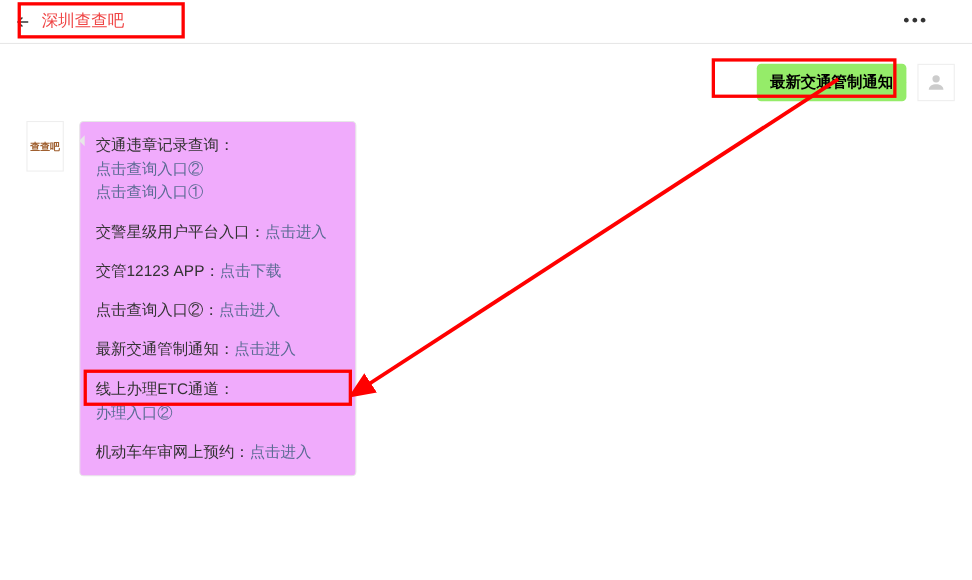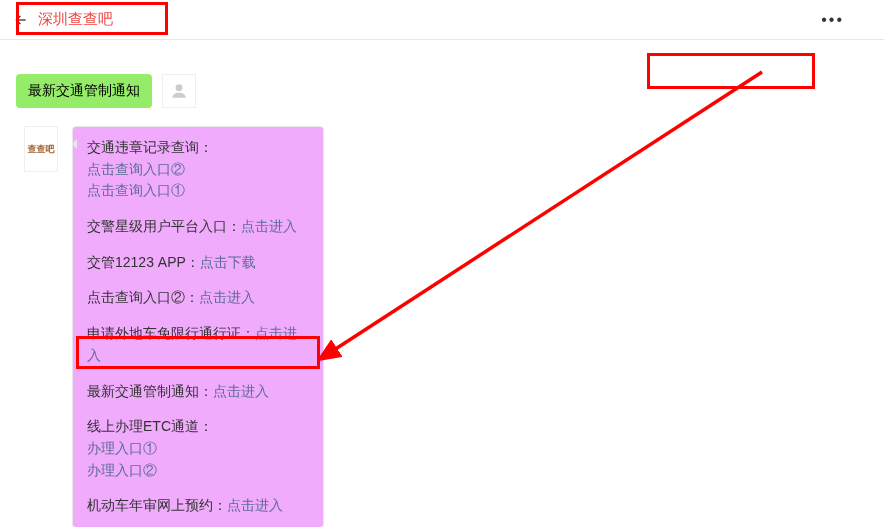--- a/index.html
+++ b/index.html
@@ -38,25 +38,26 @@
   font-size: 16px;
   letter-spacing: 2px;
 }
 .chat-area {
   position: relative;
   padding: 10px 16px;
   height: 480px;
 }
 .user-msg-row {
   display: flex;
-  justify-content: flex-start;
+  justify-content: flex-end;
   align-items: flex-start;
-  margin-top: 24px;
+  margin-top: 8px;
   margin-bottom: 18px;
   position: relative;
+  font-weight: bold;
 }
 .user-bubble {
   background: #95ec69;
   color: #000;
   padding: 8px 12px;
   border-radius: 4px;
   font-size: 14px;
   position: relative;
   margin-right: 10px;
 }
@@ -181,31 +182,27 @@
       </div>
 
       <div class="section">
         <span>交管12123 APP：</span><span class="link">点击下载</span>
       </div>
 
       <div class="section">
         <span>点击查询入口②：</span><span class="link">点击进入</span>
       </div>
 
-      <div class="section">
-        <span>申请外地车免限行通行证：</span><span class="link">点击进入</span>
-      </div>
 
       <div class="section">
         <span>最新交通管制通知：</span><span class="link">点击进入</span>
       </div>
 
       <div class="section">
         <span>线上办理ETC通道：</span>
-        <span class="block-link">办理入口①</span>
         <span class="block-link">办理入口②</span>
       </div>
 
       <div class="section">
         <span>机动车年审网上预约：</span><span class="link">点击进入</span>
       </div>
 
     </div>
   </div>
 

